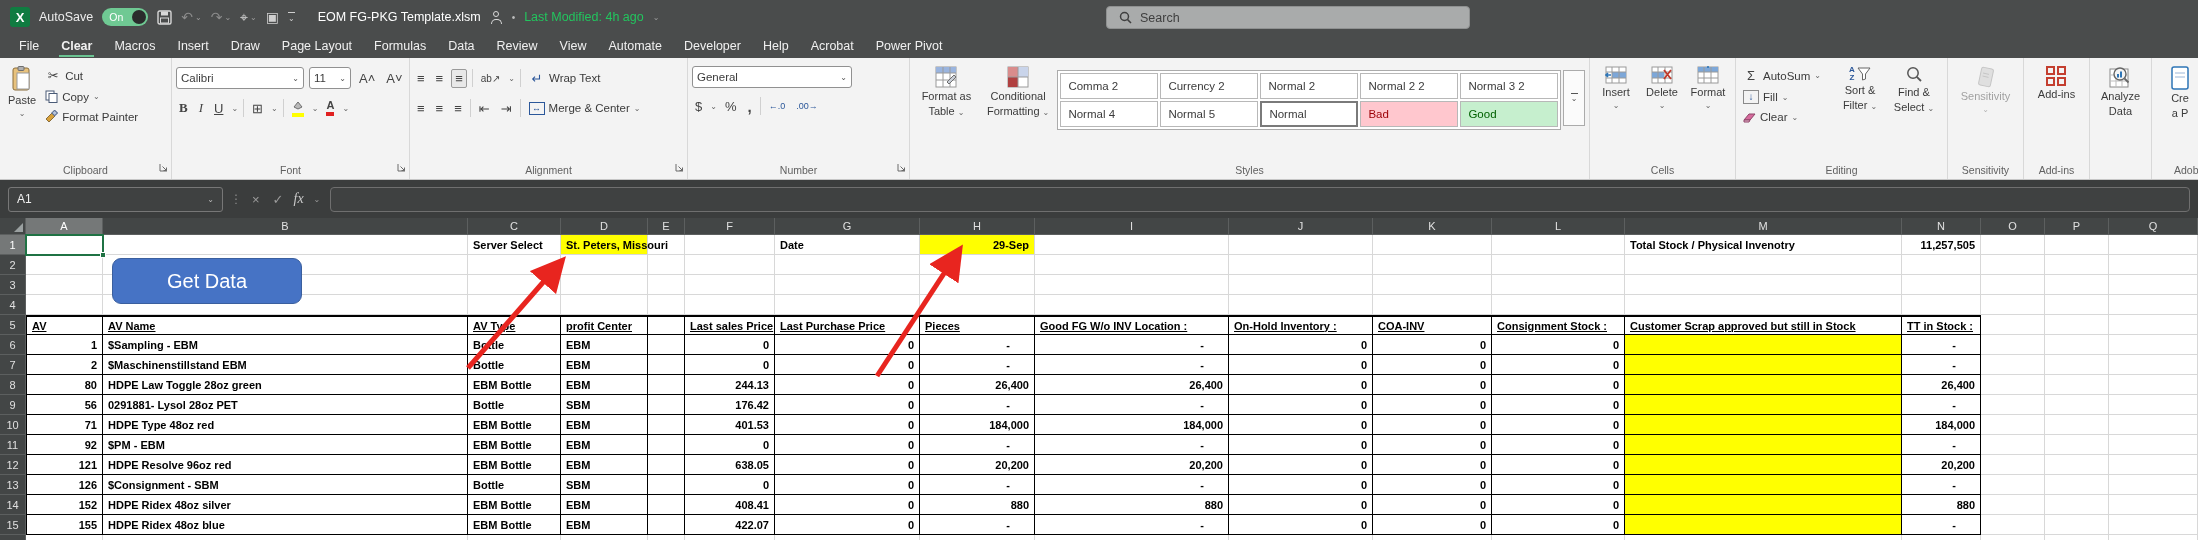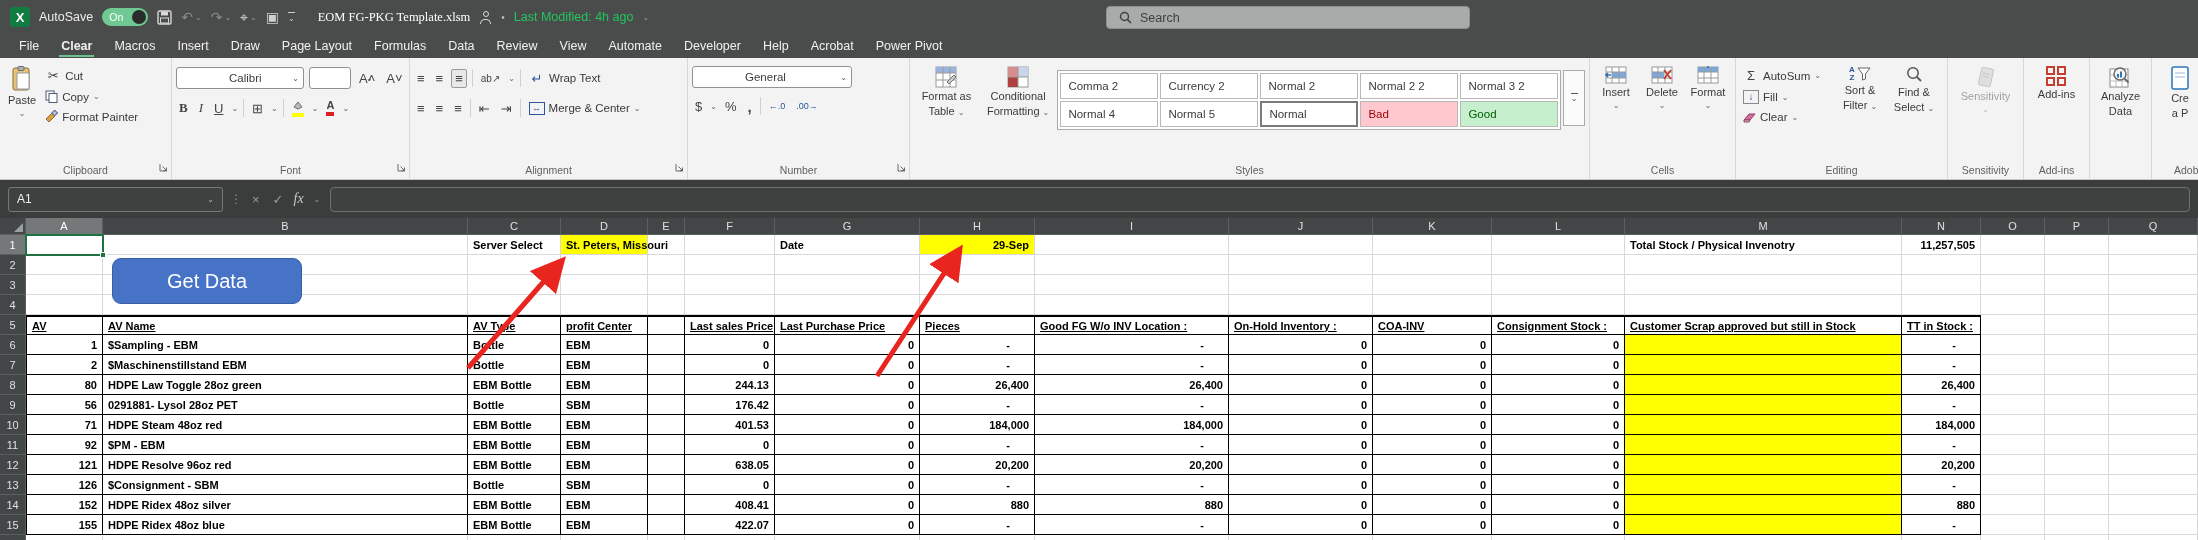--- a/index.html
+++ b/index.html
@@ -15,21 +15,21 @@
     font-weight:bold; font-size:13px; display:flex; align-items:center; justify-content:center; }
   .autosave-toggle { width:46px; height:18px; background:#6fc993; border-radius:9px; position:relative;
     display:flex; align-items:center; }
   .autosave-toggle .on-label { color:#fff; font-size:10.5px; margin-left:7px; }
   .autosave-toggle .knob { position:absolute; right:2px; top:2px; width:14px; height:14px;
     border-radius:50%; background:#2a2c2c; }
   .tb-icon { color:#cfcfcf; font-size:14px; display:flex; align-items:center; gap:2px; }
   .tb-icon.dim { color:#8c8c8c; }
   .tb-chev { font-size:8px; color:#9c9c9c; }
   .qat-more { border-top:1.5px solid #cfcfcf; padding-top:1px; font-size:8px; color:#cfcfcf; }
-  .filename { margin-left:14px; color:#fff;font-family:Liberation Serif, serif; }
+  .filename { margin-left:14px; color:#fff; }
   .person-ic { width:13px; height:13px; position:relative; }
   .person-ic .head { position:absolute; top:0; left:3.5px; width:6px; height:6px; border:1.2px solid #d8d8d8; border-radius:50%; }
   .person-ic .body { position:absolute; bottom:0; left:1px; width:11px; height:5px; border:1.2px solid #d8d8d8; border-bottom:none; border-radius:6px 6px 0 0; }
   .dot-sep { color:#bdbdbd; font-size:10px; }
   .search-box { position:absolute; left:1106px; top:6px; width:364px; height:23px; background:#a9abab;
     border:1px solid #8f9191; border-radius:4px; display:flex; align-items:center; gap:8px; padding-left:12px;
     color:#3f3f3f; font-size:12.5px; }
   
   .menubar { position:absolute; top:34px; left:0; width:100%; height:24px; background:#4a4c4c;
     display:flex; align-items:stretch; padding-left:8px; }
@@ -44,21 +44,21 @@
   .glabel { position:absolute; bottom:3px; left:0; right:0; text-align:center; font-size:10.5px; color:#616161; }
   .launcher { position:absolute; right:3px; bottom:3px; }
   .bigbtn { display:flex; flex-direction:column; align-items:center; justify-content:flex-start;
     font-size:11px; padding:2px 4px; border-radius:3px; height:92px; gap:2px; text-align:center; line-height:1.15; }
   .bigbtn .chev { font-size:8px; color:#666; }
   .smallcol { display:flex; flex-direction:column; gap:3px; padding-top:2px; }
   .smallbtn { display:flex; align-items:center; gap:4px; font-size:11.5px; padding:2px 3px; border-radius:2px; white-space:nowrap; }
   .si { font-size:13px; width:16px; text-align:center; color:#4a5b77; }
   .combo { background:#fff; border:1px solid #919191; border-radius:3px; height:22px; display:flex;
     align-items:center; font-size:11.5px; padding:0 4px; justify-content:space-between; }
-  .combo .cv { overflow:hidden; white-space:nowrap;margin-left:48px; }
+  .combo .cv { overflow:hidden; white-space:nowrap; }
   .combo .cc { font-size:8px; color:#555; margin-left:4px; }
   .iconrow { display:flex; align-items:center; gap:5px; height:24px; }
   .mini { font-size:13px; color:#444; padding:1px 3px; border-radius:2px; }
   .mini.boxed { border:1px solid #9a9a9a; background:#e8e8e8; }
   .vr { width:1px; height:18px; background:#d0d0d0; }
   .underbar { display:inline-block; line-height:1; }
   .underbar .bar { display:block; height:4px; margin-top:1px; }
   .twoline { width:100%; }
   .sgallery { display:grid; grid-template-columns:repeat(5,98px); grid-auto-rows:26px; gap:2px;
     background:#fff; border:1px solid #ababab; padding:2px; margin-top:6px; }
@@ -739,21 +739,21 @@
         <div class="cell tb r" style="width: 133px; height: 20px;">0</div>
         <div class="cell tb yellow" style="width: 277px; height: 20px;"></div>
         <div class="cell tb r dash" style="width: 79px; height: 20px;">-</div>
         <div class="cell" style="width: 64px; height: 20px;"></div>
         <div class="cell" style="width: 64px; height: 20px;"></div>
         <div class="cell" style="width: 89px; height: 20px;"></div>
       </div>
       <div class="srow">
         <div class="rownum" style="width: 26px; height: 20px;">10</div>
         <div class="cell tb tb-left r" style="width: 77px; height: 20px;">71</div>
-        <div class="cell tb" style="width: 365px; height: 20px;">HDPE Steam 48oz red</div>
+        <div class="cell tb" style="width: 365px; height: 20px;">HDPE Type 48oz red</div>
         <div class="cell tb" style="width: 93px; height: 20px;">EBM Bottle</div>
         <div class="cell tb" style="width: 87px; height: 20px;">EBM</div>
         <div class="cell tb" style="width: 37px; height: 20px;"></div>
         <div class="cell tb r" style="width: 90px; height: 20px;">401.53</div>
         <div class="cell tb r" style="width: 145px; height: 20px;">0</div>
         <div class="cell tb r" style="width: 115px; height: 20px;">184,000</div>
         <div class="cell tb r" style="width: 194px; height: 20px;">184,000</div>
         <div class="cell tb r" style="width: 144px; height: 20px;">0</div>
         <div class="cell tb r" style="width: 119px; height: 20px;">0</div>
         <div class="cell tb r" style="width: 133px; height: 20px;">0</div>

